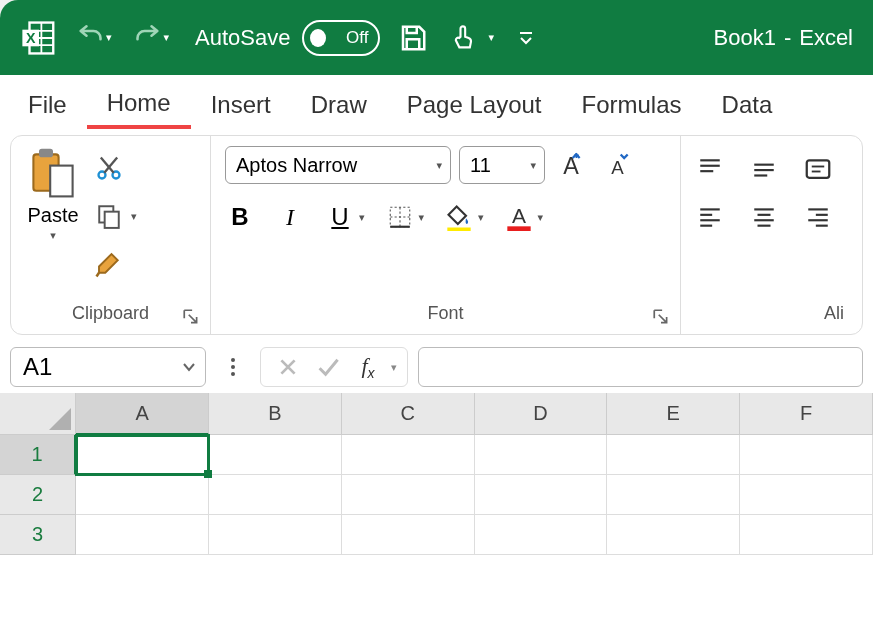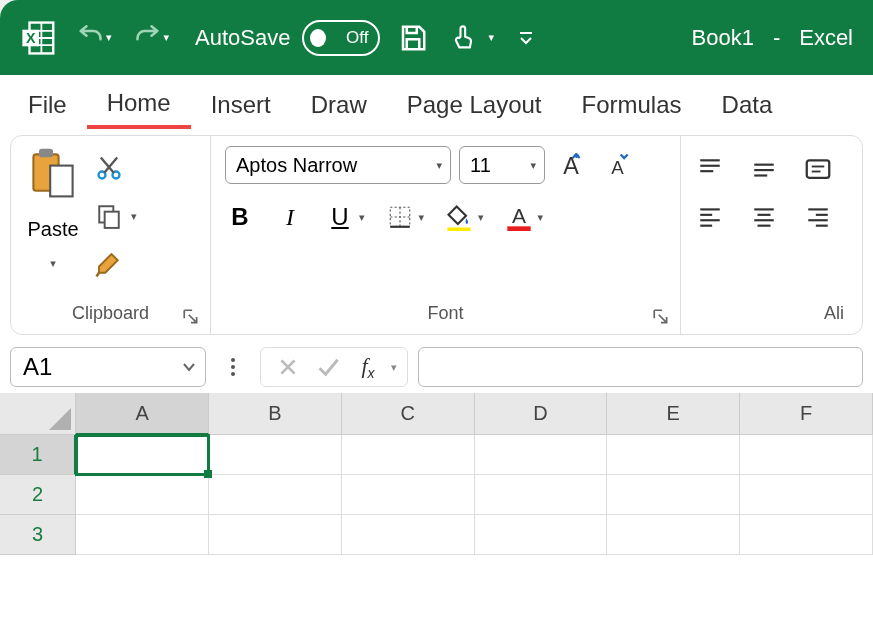--- a/index.html
+++ b/index.html
@@ -9,35 +9,35 @@
 
 .titlebar { background: #107c41; height: 75px; display: flex; align-items: center; padding: 0 20px; color: #fff; gap: 14px; }
 .excel-logo { width: 38px; height: 38px; }
 .qat-btn { display: flex; align-items: center; gap: 2px; padding: 4px; cursor: pointer; }
 .autosave-wrap { display: flex; align-items: center; gap: 12px; margin-left: 8px; }
 .autosave-label { font-size: 22px; }
 .toggle { width: 78px; height: 36px; border: 2px solid #fff; border-radius: 20px; display: flex; align-items: center; justify-content: flex-end; padding: 0 10px 0 6px; gap: 20px; cursor: pointer; }
 .toggle-knob { width: 18px; height: 18px; background: #fff; border-radius: 50%; margin-right: auto; }
 .toggle-text { font-size: 17px; }
 .title-spacer { flex: 1; }
-.doc-title { font-size: 22px; display: flex; gap: 19px; margin-left: 34px; }
+.doc-title { font-size: 22px; display: flex; gap: 8px; margin-left: 34px; }
 
 
 .tabs { background: #fff; height: 60px; display: flex; align-items: center; padding: 0 8px; gap: 0; }
 .tab { padding: 8px 20px; font-size: 24px; cursor: pointer; color: #333; }
 .tab.active { font-weight: 400; border-bottom: 4px solid #ef4444; }
 
 
 .ribbon { background: #fff; border: 1px solid #ddd; border-radius: 12px; margin: 0 10px; height: 200px; display: flex; }
 .group { border-right: 1px solid #ddd; padding: 10px 14px 6px; display: flex; flex-direction: column; position: relative; }
 .group-label { font-size: 18px; color: #555; text-align: center; margin-top: auto; padding-bottom: 4px; }
 .group-body { display: flex; gap: 10px; flex: 1; }
 .dialog-launcher { position: absolute; bottom: 8px; right: 10px; cursor: pointer; }
 
-.paste-btn { display: flex; flex-direction: column; align-items: center; gap: 16px; cursor: pointer; }
+.paste-btn { display: flex; flex-direction: column; align-items: center; gap: 2px; cursor: pointer; }
 .paste-btn .big-icon { width: 56px; height: 56px; }
 .paste-label { font-size: 20px; }
 .vcol { display: flex; flex-direction: column; gap: 12px; justify-content: flex-start; padding-top: 4px; }
 .small-btn { width: 36px; height: 36px; display: flex; align-items: center; justify-content: center; cursor: pointer; }
 .hrow { display: flex; align-items: center; gap: 4px; }
 
 .font-row1 { display: flex; gap: 8px; align-items: center; }
 .font-name { width: 226px; height: 38px; border: 1px solid #999; border-radius: 6px; padding: 0 30px 0 10px; font-size: 20px; background: #fff; position: relative; display: flex; align-items: center; cursor: pointer; }
 .font-size { width: 86px; height: 38px; border: 1px solid #999; border-radius: 6px; padding: 0 26px 0 10px; font-size: 20px; display: flex; align-items: center; cursor: pointer; }
 .dd-caret { position: absolute; right: 8px; }

